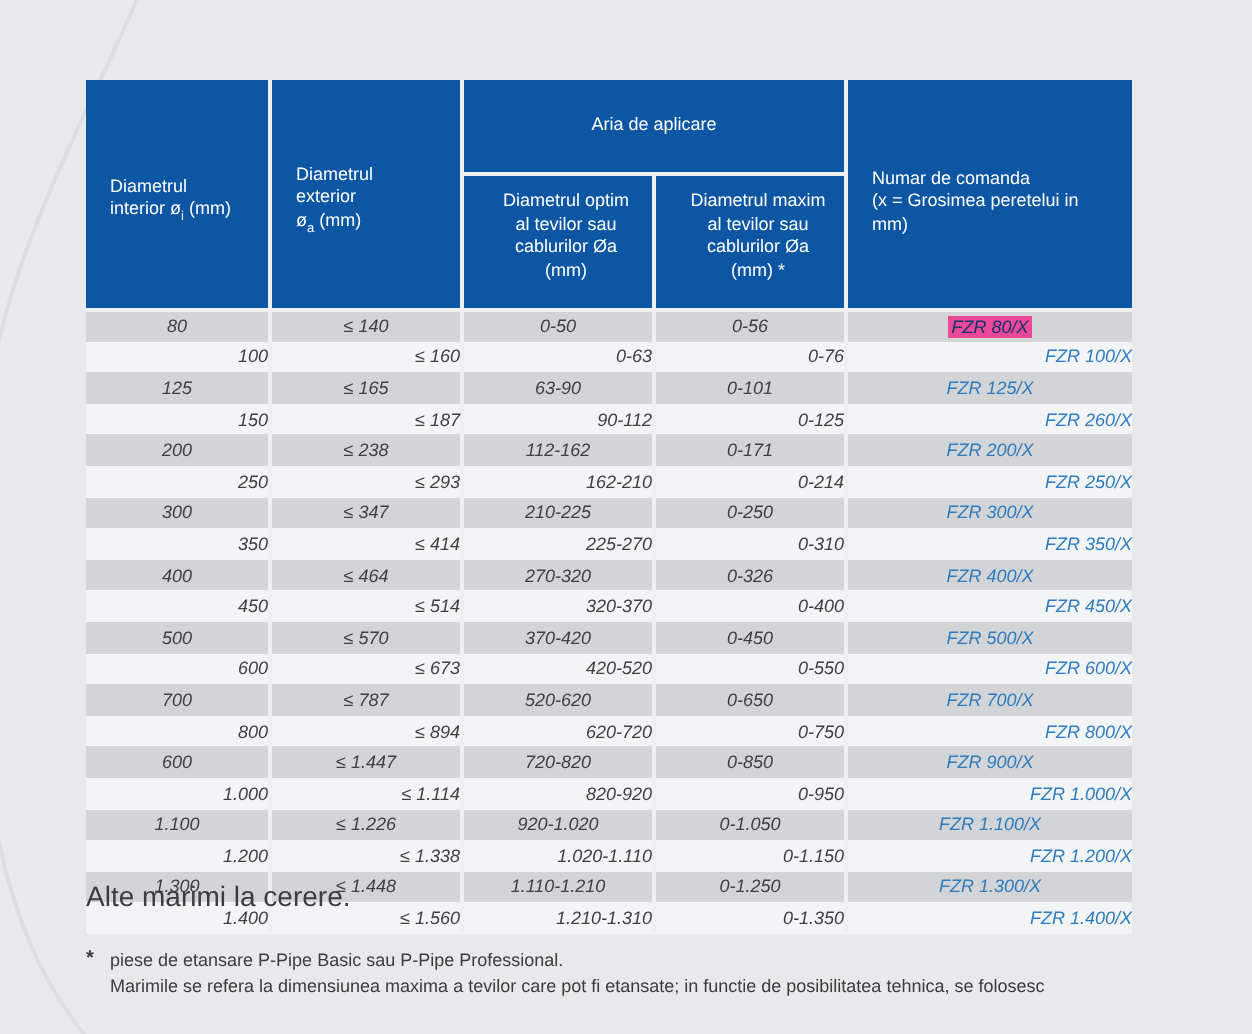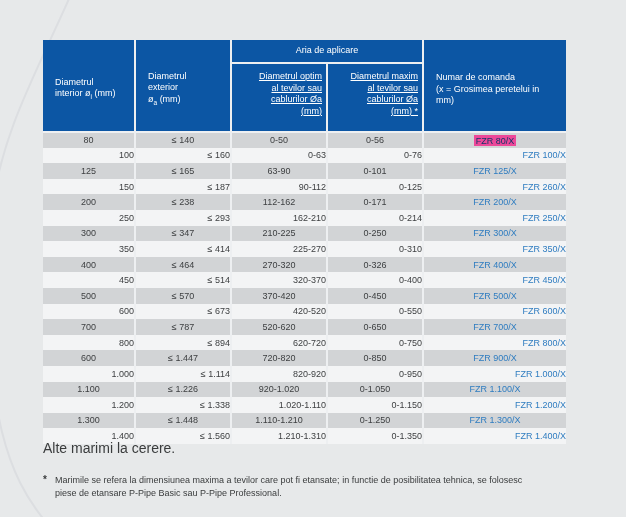--- a/index.html
+++ b/index.html
@@ -20,45 +20,44 @@
     width: 523px;
     border-collapse: collapse;
     table-layout: fixed;
   }
   .fzr th {
     background: #0c56a4;
     color: #ffffff;
     font-weight: normal;
     font-size: 9px;
     line-height: 11.5px;
-    padding: 0;
+    padding: 12px;
   }
   .fzr th.band {
     height: 22px;
     text-align: center;
     vertical-align: middle;
     border-bottom: 2px solid #edeff1;
   }
   .fzr th.rspan {
     text-align: left;
     vertical-align: middle;
     padding: 8px 4px 0 12px;
     height: 83px;
   }
   .fzr th.sub {
-    text-align: right;
+    text-align: center;
     vertical-align: top;
     padding: 7px 4px 0 12px;
     height: 59px;
-    text-decoration: underline;
   }
   .fzr th.bl, .fzr td.bl { border-left: 2px solid #edeff1; }
   .fzr sub { font-size: 6.5px; }
 
-  .fzr tbody tr { height: 15.6px; }
+  .fzr tbody tr { height: 15.6px; font-style: italic; }
   .fzr tbody tr:first-child td { border-top: 2px solid #eef0f2; }
   .fzr td {
     font-size: 9px;
     color: #3e4042;
     text-align: center;
     padding: 0;
     white-space: nowrap;
   }
   .fzr tr.odd td  { background: #d2d4d6; }
   .fzr tr.even td { background: #f3f4f5; text-align: right; }
@@ -286,18 +285,18 @@
           <td class="bl order"><span>FZR 1.400/X</span></td>
         </tr>
       </tbody>
   </table>
 
   <div class="other-sizes">Alte marimi la cerere.</div>
 
   <div class="footnote">
     <div class="marker">*</div>
     <div>
+      <div>piese de etansare P-Pipe Basic sau P-Pipe Professional.</div>
       <div>Marimile se refera la dimensiunea maxima a tevilor care pot fi etansate; in functie de posibilitatea tehnica, se folosesc</div>
-      <div>piese de etansare P-Pipe Basic sau P-Pipe Professional.</div>
     </div>
   </div>
 
 </div>
 
 </body></html>

